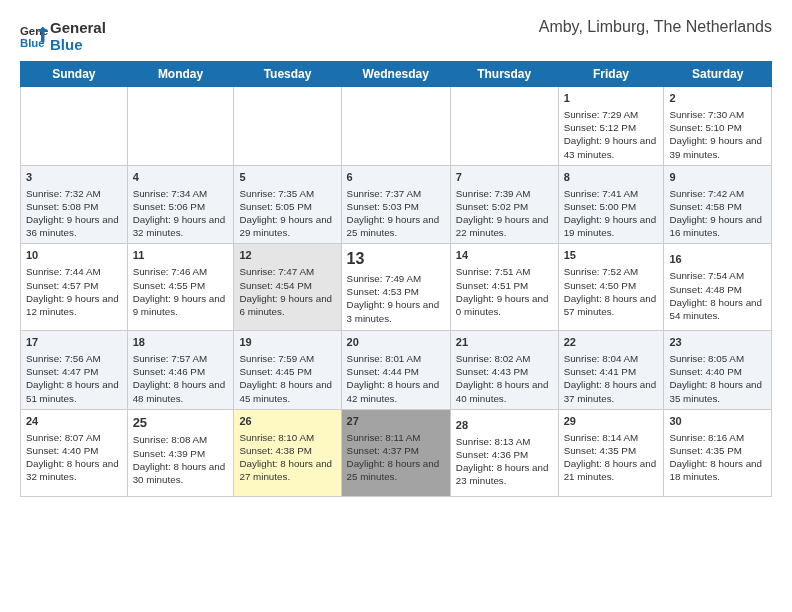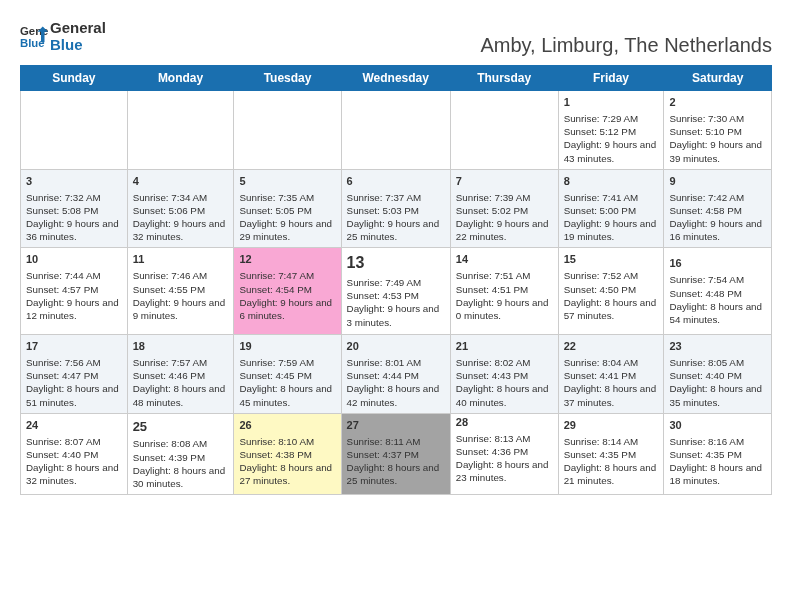--- a/index.html
+++ b/index.html
@@ -34,23 +34,23 @@
     .title-block {
       text-align: right;
     }
     .main-title {
       font-size: 32px;
       font-weight: normal;
       color: #222;
       line-height: 1.1;
     }
     .subtitle {
-      font-size: 20px;
+      font-size: 16px;
       color: #444;
-      margin-top: 18px;
+      margin-top: 2px;
     }
     .calendar {
       width: 100%;
       border-collapse: collapse;
       font-size: 10.5px;
     }
     .calendar th {
       background: #1a6faf;
       color: #fff;
       text-align: center;
@@ -156,21 +156,21 @@
         </tr>
         <tr>
           <td style="background: rgb(255, 255, 255); vertical-align: top; padding: 4px 5px; border: 1px solid rgb(204, 204, 204); font-size: 9.8px; line-height: 1.35; color: rgb(51, 51, 51); width: 113px; min-height: 72px;">
             <span style="font-weight: bold; font-size: 11px; display: block; margin-bottom: 2px;">10</span>
             <div>Sunrise: 7:44 AM<br>Sunset: 4:57 PM<br>Daylight: 9 hours and 12 minutes.</div>
           </td>
           <td style="background: rgb(255, 255, 255); vertical-align: top; padding: 4px 5px; border: 1px solid rgb(204, 204, 204); font-size: 9.8px; line-height: 1.35; color: rgb(51, 51, 51); width: 113px; min-height: 72px;">
             <span style="font-weight: bold; font-size: 11px; display: block; margin-bottom: 2px;">11</span>
             <div>Sunrise: 7:46 AM<br>Sunset: 4:55 PM<br>Daylight: 9 hours and 9 minutes.</div>
           </td>
-          <td style="background: #f9a8d4; vertical-align: top; padding: 4px 5px; border: 1px solid rgb(204, 204, 204); font-size: 9.8px; line-height: 1.35; color: rgb(51, 51, 51); width: 113px; min-height: 72px;">
+          <td style="background: #e5e5e5; vertical-align: top; padding: 4px 5px; border: 1px solid rgb(204, 204, 204); font-size: 9.8px; line-height: 1.35; color: rgb(51, 51, 51); width: 113px; min-height: 72px;">
             <span style="font-weight: bold; font-size: 11px; display: block; margin-bottom: 2px;">12</span>
             <div>Sunrise: 7:47 AM<br>Sunset: 4:54 PM<br>Daylight: 9 hours and 6 minutes.</div>
           </td>
           <td style="background: rgb(255, 255, 255); vertical-align: top; padding: 4px 5px; border: 1px solid rgb(204, 204, 204); font-size: 9.8px; line-height: 1.35; color: rgb(51, 51, 51); width: 113px; min-height: 72px;">
             <span style="font-weight: bold; font-size: 16px; display: block; margin-bottom: 2px;">13</span>
             <div>Sunrise: 7:49 AM<br>Sunset: 4:53 PM<br>Daylight: 9 hours and 3 minutes.</div>
           </td>
           <td style="background: rgb(255, 255, 255); vertical-align: top; padding: 4px 5px; border: 1px solid rgb(204, 204, 204); font-size: 9.8px; line-height: 1.35; color: rgb(51, 51, 51); width: 113px; min-height: 72px;">
             <span style="font-weight: bold; font-size: 11px; display: block; margin-bottom: 2px;">14</span>
             <div>Sunrise: 7:51 AM<br>Sunset: 4:51 PM<br>Daylight: 9 hours and 0 minutes.</div>
@@ -224,21 +224,21 @@
             <div>Sunrise: 8:08 AM<br>Sunset: 4:39 PM<br>Daylight: 8 hours and 30 minutes.</div>
           </td>
           <td style="background: #fef9c3; vertical-align: top; padding: 4px 5px; border: 1px solid rgb(204, 204, 204); font-size: 9.8px; line-height: 1.35; color: rgb(51, 51, 51); width: 113px; min-height: 72px;">
             <span style="font-weight: bold; font-size: 11px; display: block; margin-bottom: 2px;">26</span>
             <div>Sunrise: 8:10 AM<br>Sunset: 4:38 PM<br>Daylight: 8 hours and 27 minutes.</div>
           </td>
           <td style="background: #a3a3a3; vertical-align: top; padding: 4px 5px; border: 1px solid rgb(204, 204, 204); font-size: 9.8px; line-height: 1.35; color: rgb(51, 51, 51); width: 113px; min-height: 72px;">
             <span style="font-weight: bold; font-size: 11px; display: block; margin-bottom: 2px;">27</span>
             <div>Sunrise: 8:11 AM<br>Sunset: 4:37 PM<br>Daylight: 8 hours and 25 minutes.</div>
           </td>
-          <td style="background: rgb(255, 255, 255); vertical-align: top; padding: 1px 5px; border: 1px solid rgb(204, 204, 204); font-size: 9.8px; line-height: 1.35; color: rgb(51, 51, 51); width: 113px; min-height: 72px;">
+          <td style="background: rgb(255, 255, 255); vertical-align: top; padding: 8px 5px; border: 1px solid rgb(204, 204, 204); font-size: 9.8px; line-height: 1.35; color: rgb(51, 51, 51); width: 113px; min-height: 72px;">
             <span style="font-weight: bold; font-size: 11px; display: block; margin-bottom: 2px;">28</span>
             <div>Sunrise: 8:13 AM<br>Sunset: 4:36 PM<br>Daylight: 8 hours and 23 minutes.</div>
           </td>
           <td style="background: rgb(255, 255, 255); vertical-align: top; padding: 4px 5px; border: 1px solid rgb(204, 204, 204); font-size: 9.8px; line-height: 1.35; color: rgb(51, 51, 51); width: 113px; min-height: 72px;">
             <span style="font-weight: bold; font-size: 11px; display: block; margin-bottom: 2px;">29</span>
             <div>Sunrise: 8:14 AM<br>Sunset: 4:35 PM<br>Daylight: 8 hours and 21 minutes.</div>
           </td>
           <td style="background: rgb(255, 255, 255); vertical-align: top; padding: 4px 5px; border: 1px solid rgb(204, 204, 204); font-size: 9.8px; line-height: 1.35; color: rgb(51, 51, 51); width: 113px; min-height: 72px;">
             <span style="font-weight: bold; font-size: 11px; display: block; margin-bottom: 2px;">30</span>
             <div>Sunrise: 8:16 AM<br>Sunset: 4:35 PM<br>Daylight: 8 hours and 18 minutes.</div>

